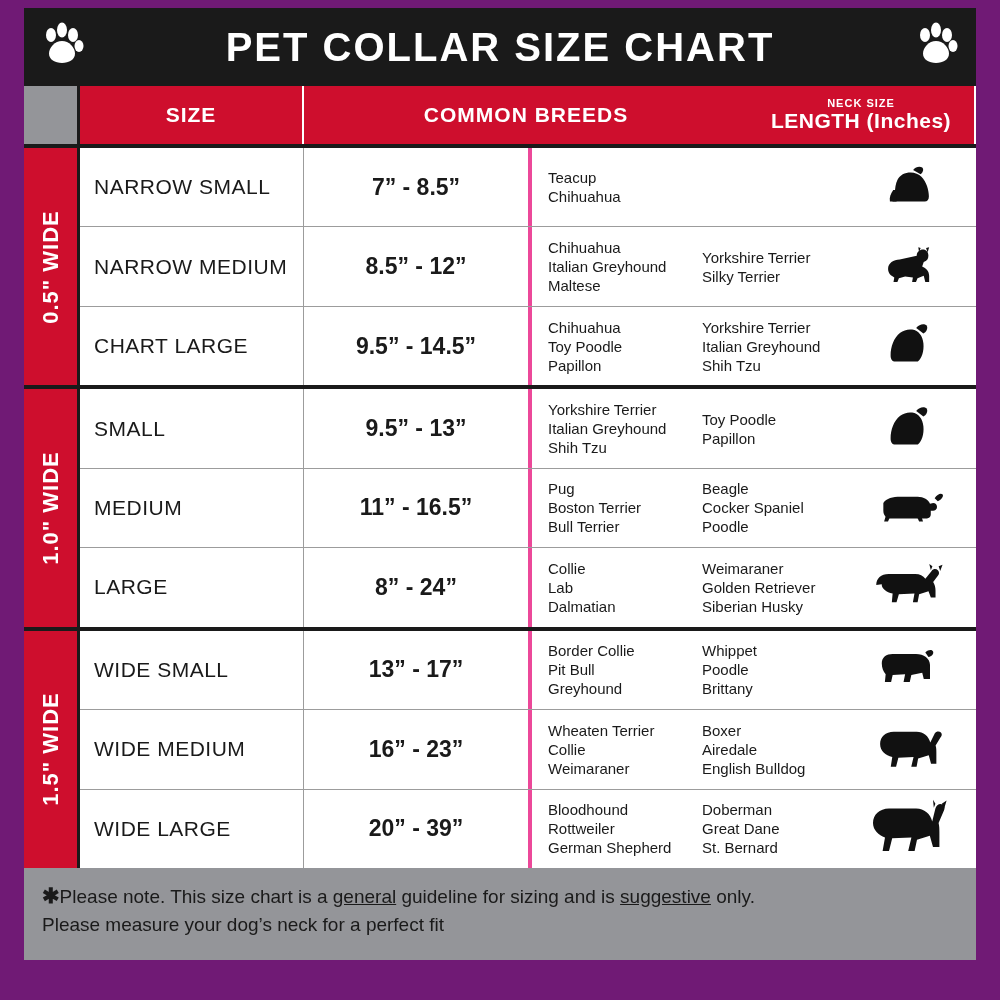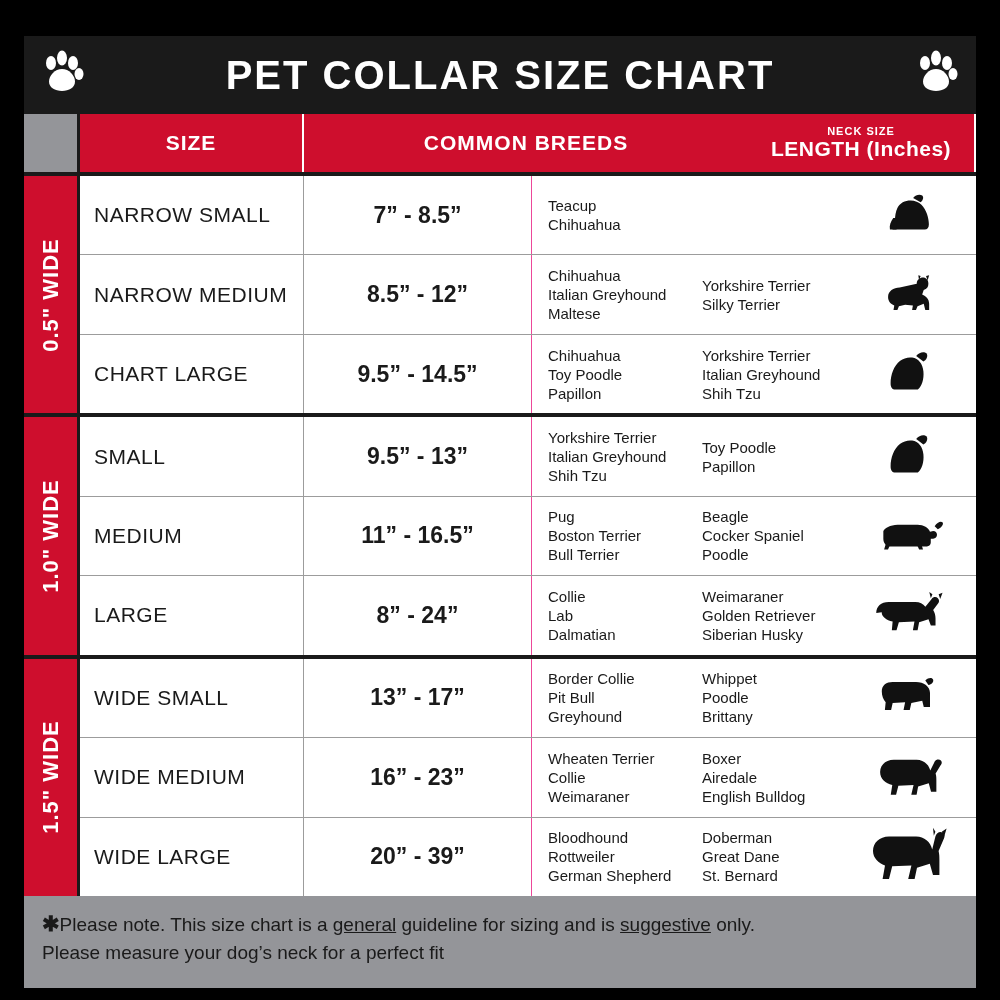--- a/index.html
+++ b/index.html
@@ -4,22 +4,22 @@
 <style>
   * { box-sizing: border-box; margin: 0; padding: 0; }
   html, body {
     width: 1000px; height: 1000px;
     background: #ffffff;
     font-family: "Liberation Sans", sans-serif;
   }
   #chart {
     position: relative;
     width: 1000px; height: 1000px;
-    background: #000000;
-    padding: 36px 24px 24px 24px;
+    background: #701a75;
+    padding: 8px 24px 24px 24px;
   }
   .inner {
     position: relative;
     width: 952px; height: 952px;
     background: #1a1a1a;
     display: flex;
     flex-direction: column;
   }
   
   .header {
@@ -114,21 +114,21 @@
     letter-spacing: 0.5px;
     color: #1a1a1a;
     border-right: 1px solid #9c9c9c;
   }
   .c-len {
     width: 228px;
     display: flex; align-items: center; justify-content: center;
     font-size: 23px;
     font-weight: bold;
     color: #1a1a1a;
-    border-right: 1px solid #ec4899;
+    border-right: 4px solid #ec4899;
   }
   .c-breeds {
     flex: 1;
     display: flex;
     align-items: center;
     padding-left: 16px;
     gap: 6px;
   }
   .breedcol {
     display: flex;

